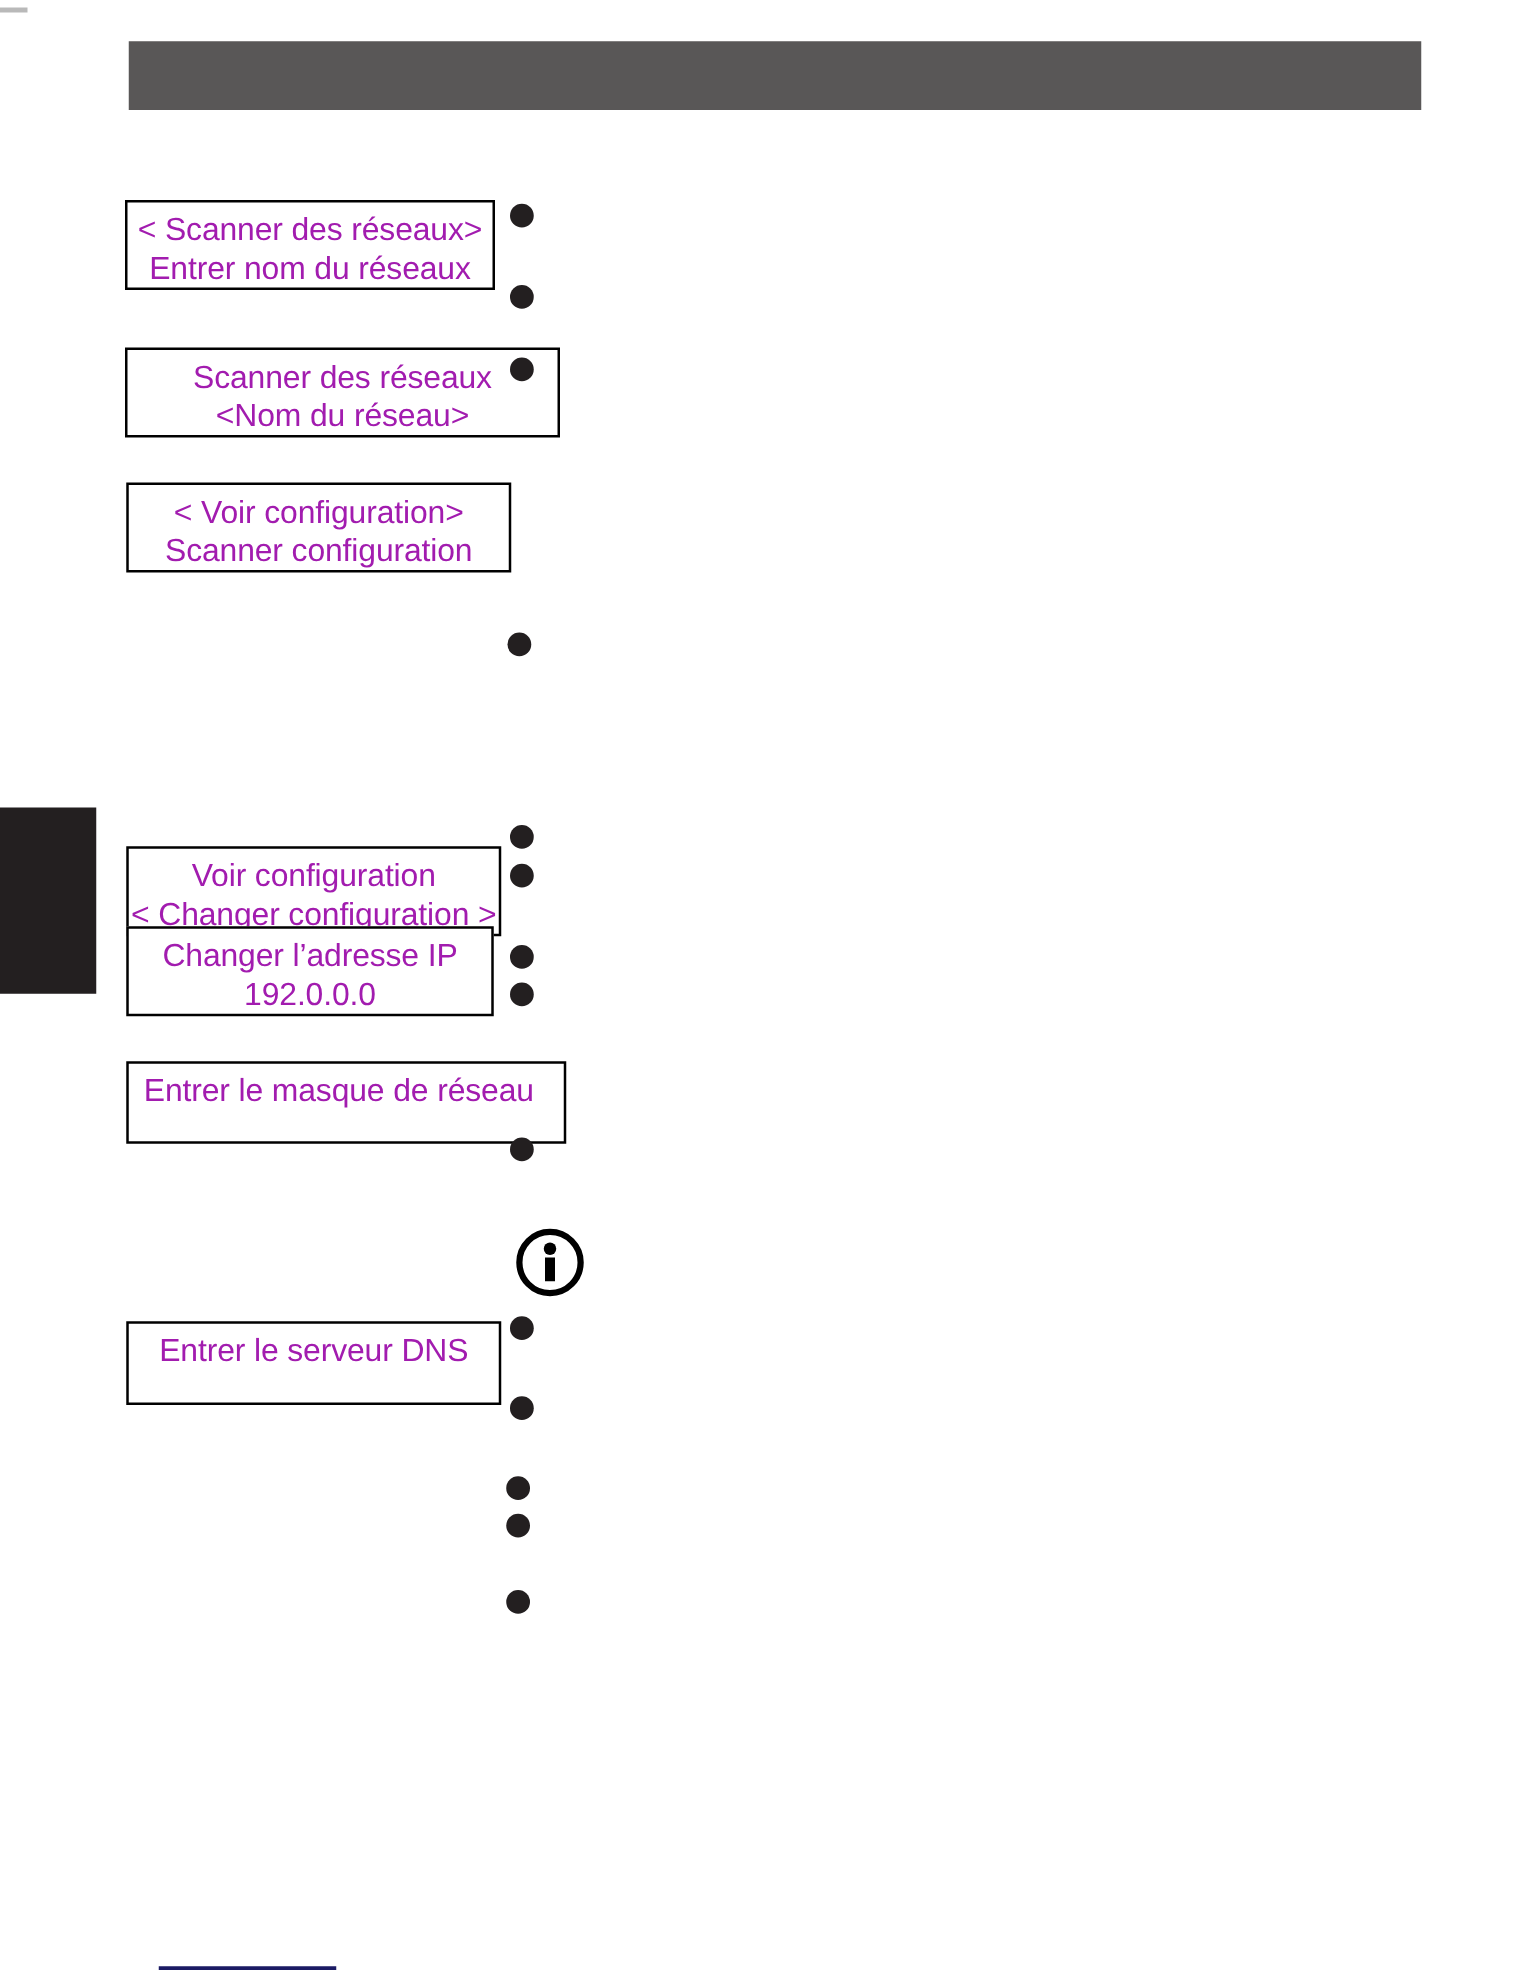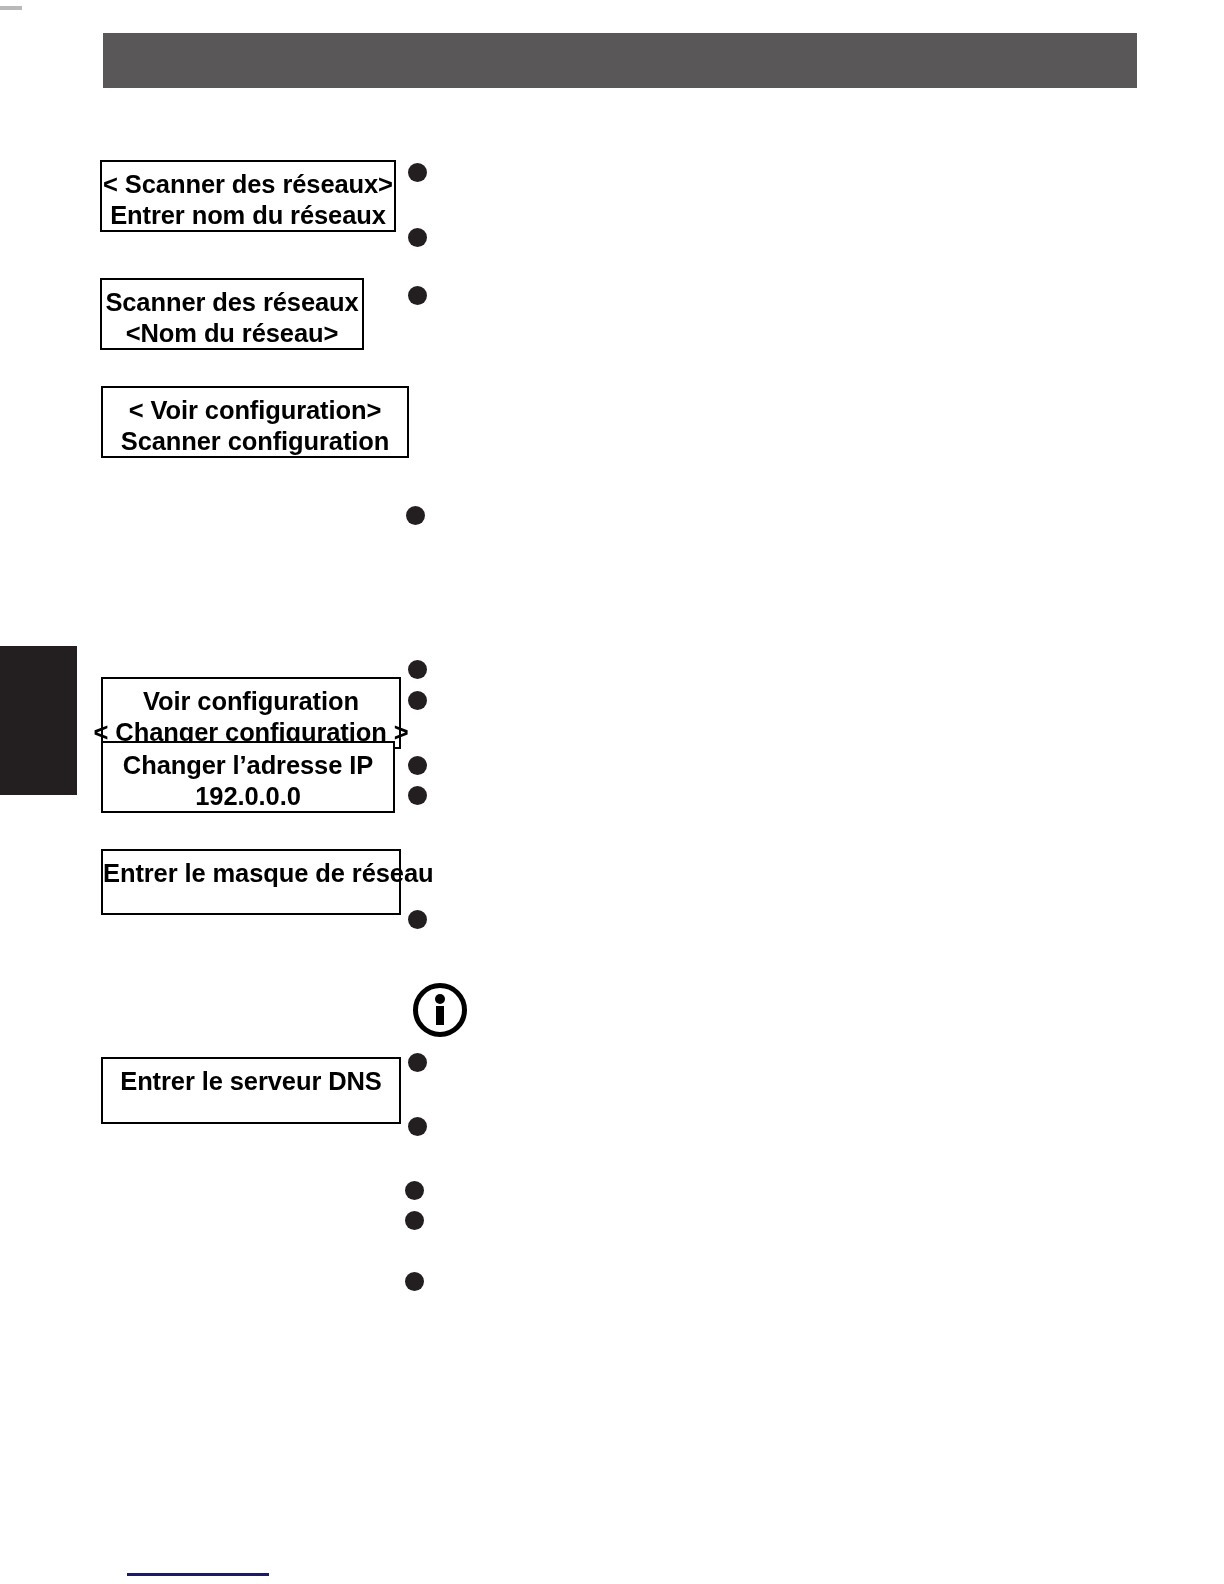--- a/index.html
+++ b/index.html
@@ -58,24 +58,23 @@
     background: #ffffff;
     display: flex;
     flex-direction: column;
     align-items: center;
     justify-content: flex-start;
     padding-top: 7px;
   }
   .lcd .line {
     font-size: 25.5px;
     line-height: 31px;
-    color: #000000;
+    color: #a21caf;
     white-space: nowrap;
     letter-spacing: -0.1px;
-    font-weight: bold;
   }
 
   
   .bullet {
     position: absolute;
     width: 19px;
     height: 19px;
     border-radius: 50%;
     background: #231f20;
   }
@@ -113,41 +112,41 @@
 
   <div class="chapter-tab">
     <span></span>
   </div>
 
   <div class="lcd" style="left:100px; top:160px; width:296px; height:72px;">
     <div class="line">&lt; Scanner des réseaux&gt;</div>
     <div class="line">Entrer nom du réseaux</div>
   </div>
 
-  <div class="lcd" style="left:100px; top:278px; width:264px; height:72px;">
+  <div class="lcd" style="left:100px; top:278px; width:348px; height:72px;">
     <div class="line">Scanner des réseaux</div>
     <div class="line">&lt;Nom du réseau&gt;</div>
   </div>
 
   <div class="lcd" style="left:101px; top:386px; width:308px; height:72px;">
     <div class="line">&lt; Voir configuration&gt;</div>
     <div class="line">Scanner configuration</div>
   </div>
 
   <div class="lcd" style="left:101px; top:661px; width:300px; height:72px;margin-top:16px;">
     <div class="line">Voir configuration</div>
     <div class="line">&lt; Changer configuration &gt;</div>
   </div>
 
   <div class="lcd" style="left:101px; top:741px; width:294px; height:72px;">
     <div class="line">Changer l’adresse IP</div>
     <div class="line">192.0.0.0</div>
   </div>
 
-  <div class="lcd" style="left:101px; top:849px; width:300px; height:66px; align-items:flex-start; padding-left:0;">
+  <div class="lcd" style="left:101px; top:849px; width:352px; height:66px; align-items:flex-start; padding-left:12px;">
     <div class="line">Entrer le masque de réseau</div>
     <div class="line"></div>
   </div>
 
 
   <div class="lcd" style="left:101px; top:1057px; width:300px; height:67px;text-align:right;">
     <div class="line">Entrer le serveur DNS</div>
     <div class="line"></div>
   </div>
 

